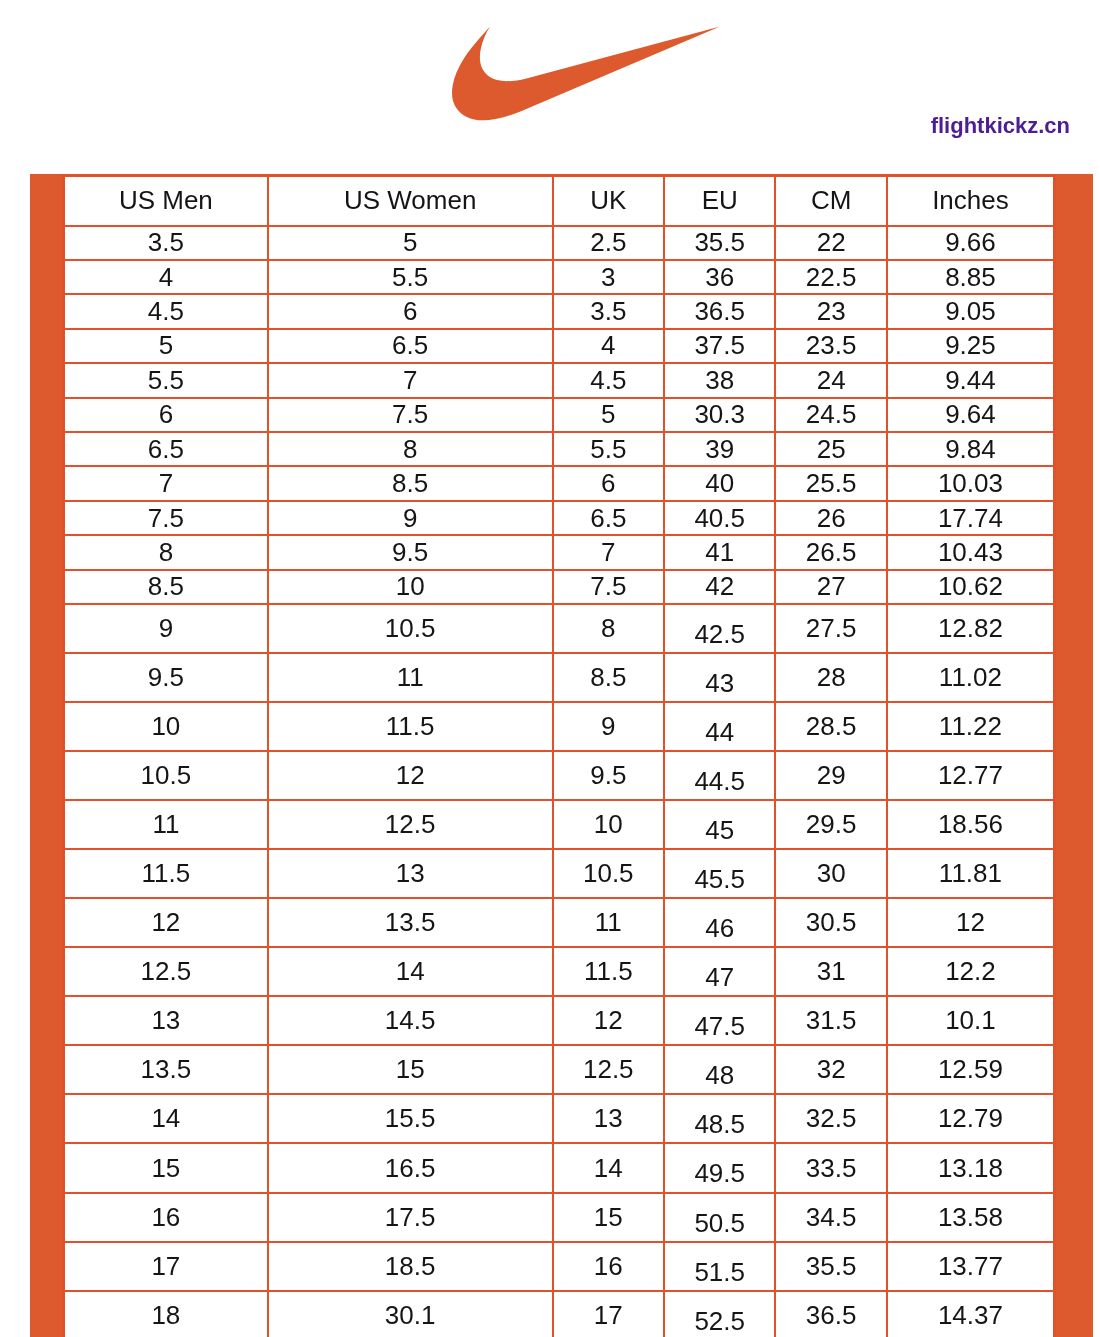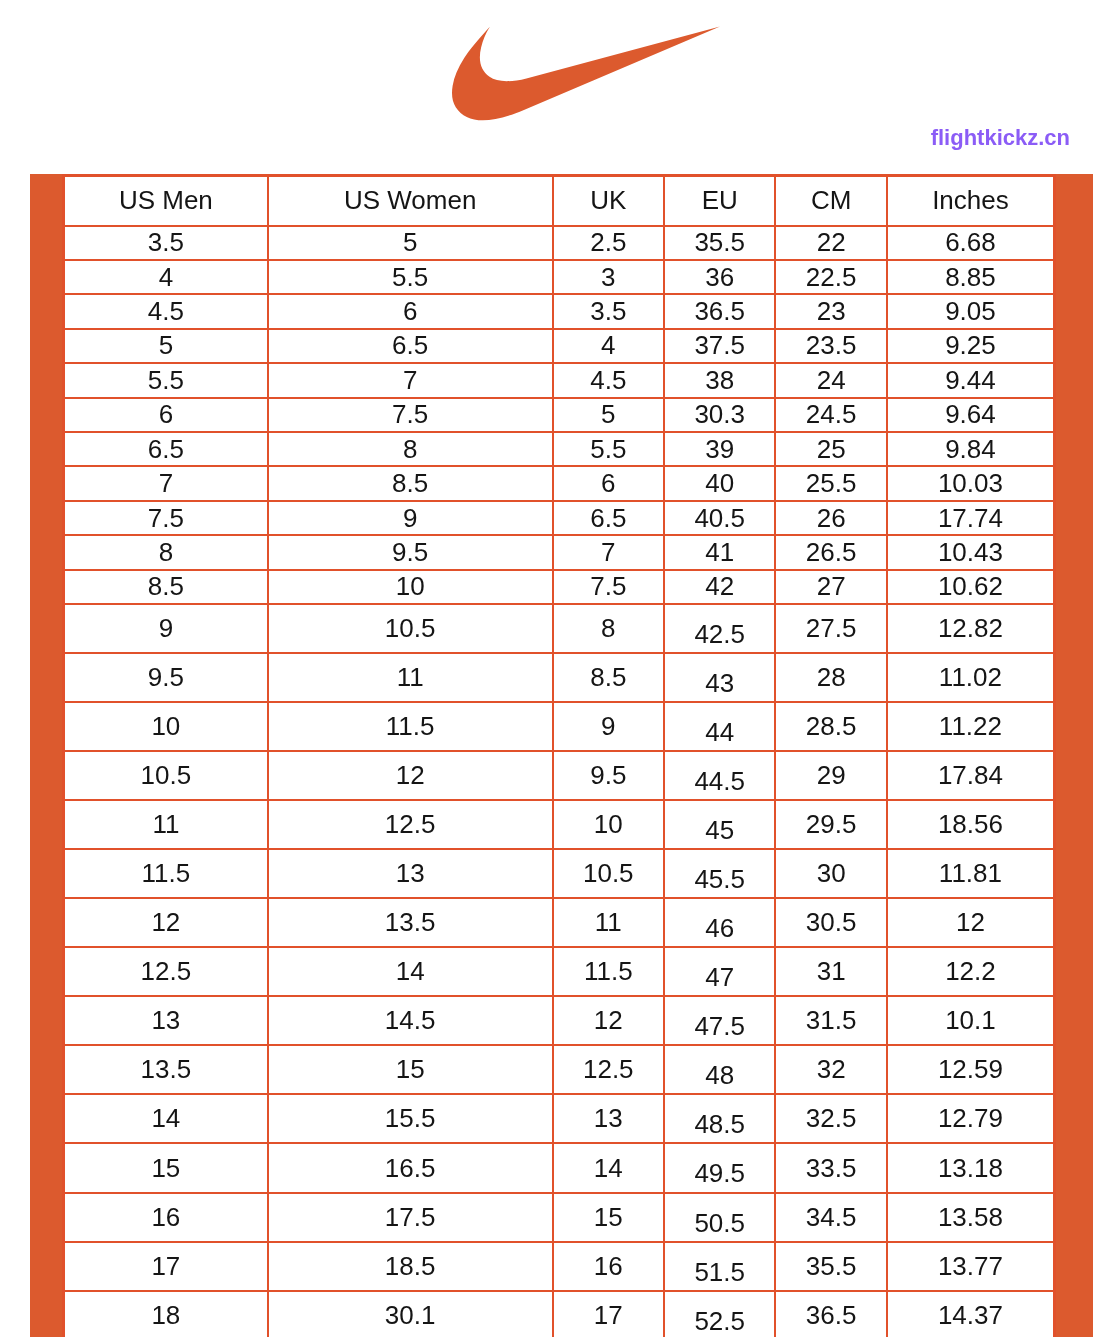--- a/index.html
+++ b/index.html
@@ -22,23 +22,22 @@
     width: 268px;
     height: 101px;
   }
   .logo svg { display: block; width: 100%; height: 100%; }
   .site-name {
     position: absolute;
     top: 113px;
     right: 30px;
     font-size: 22px;
     font-weight: bold;
-    color: #8b5cf6;
+    color: #4c1d95;
     letter-spacing: 0px;
-    margin-top: 12px;
   }
   .band {
     position: absolute;
     left: 30px;
     top: 150px;
     width: 1063px;
     height: 1168px;
     display: flex;
     align-items: stretch;
     margin-top: 24px;
@@ -101,21 +100,21 @@
             <th>Inches</th>
           </tr>
       </thead>
       <tbody id="body-rows">
           <tr>
             <td>3.5</td>
             <td>5</td>
             <td>2.5</td>
             <td>35.5</td>
             <td>22</td>
-            <td>6.68</td>
+            <td>9.66</td>
           </tr>
           <tr>
             <td>4</td>
             <td>5.5</td>
             <td>3</td>
             <td>36</td>
             <td>22.5</td>
             <td>8.85</td>
           </tr>
           <tr>
@@ -213,21 +212,21 @@
             <td class="raised">44</td>
             <td>28.5</td>
             <td>11.22</td>
           </tr>
           <tr>
             <td>10.5</td>
             <td>12</td>
             <td>9.5</td>
             <td class="raised">44.5</td>
             <td>29</td>
-            <td>17.84</td>
+            <td>12.77</td>
           </tr>
           <tr>
             <td>11</td>
             <td>12.5</td>
             <td>10</td>
             <td class="raised">45</td>
             <td>29.5</td>
             <td>18.56</td>
           </tr>
           <tr>

